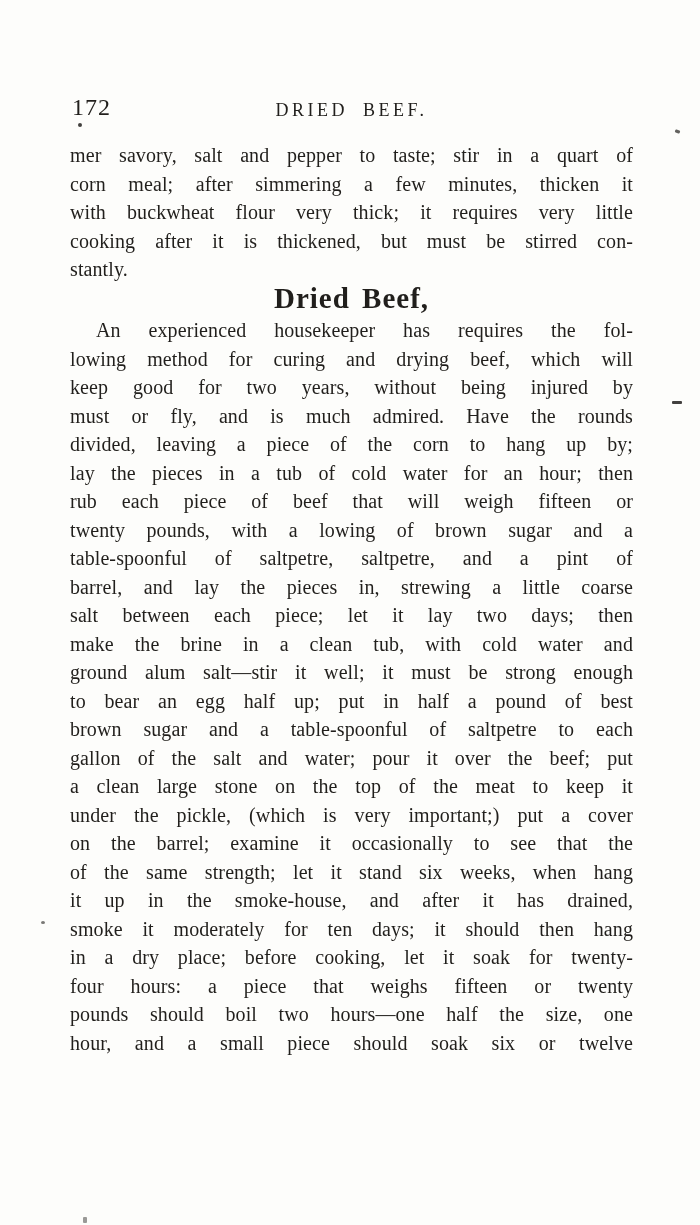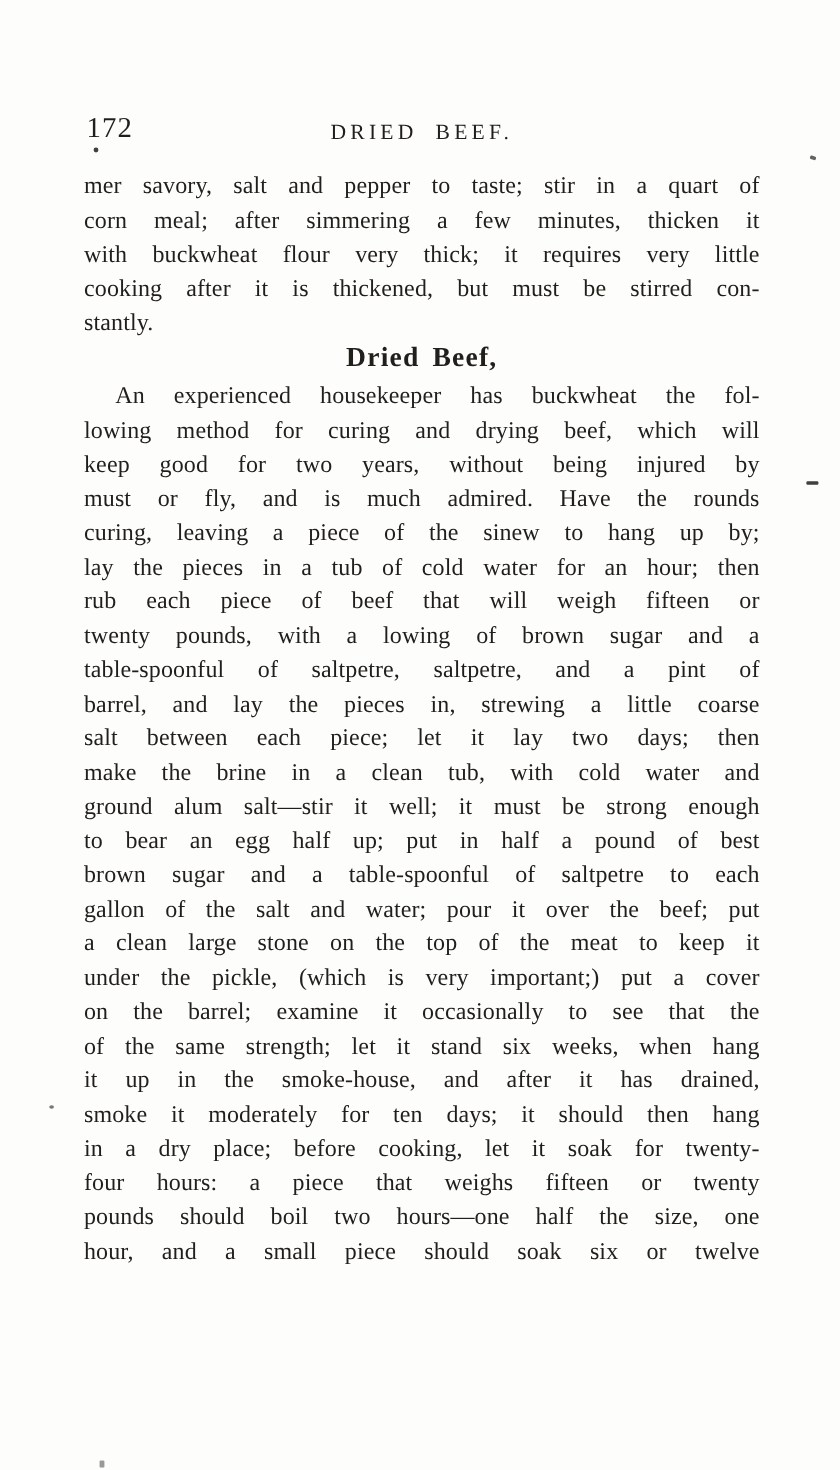--- a/index.html
+++ b/index.html
@@ -40,21 +40,21 @@
     -moz-text-align-last:justify;
     white-space:nowrap;
     letter-spacing:0.1px;
   }
   .line.unjust{text-align-last:left;-moz-text-align-last:left;}
   .line.indent{text-indent:26px;}
   .sechead{
     position:absolute;left:70px;top:283px;width:563px;
     margin:0;
     text-align:center;
-    font-size:23px;line-height:30px;
+    font-size:29px;line-height:30px;
     font-weight:bold;
     letter-spacing:1px;
     word-spacing:4px;
   }
   .speck{
     position:absolute;background:var(--ink);
     border-radius:50%;
   }
   .speck.s1{left:78px;top:123px;width:4px;height:4px;opacity:.85;}
   .speck.s2{left:675px;top:130px;width:5px;height:3px;opacity:.7;border-radius:1px;transform:rotate(20deg);}
@@ -75,25 +75,25 @@
       <div class="line">mer savory, salt and pepper to taste; stir in a quart of</div>
       <div class="line">corn meal; after simmering a few minutes, thicken it</div>
       <div class="line">with buckwheat flour very thick; it requires very little</div>
       <div class="line">cooking after it is thickened, but must be stirred con-</div>
       <div class="line unjust">stantly.</div>
     </section>
 
   <h2 class="sechead">Dried Beef,</h2>
 
   <section class="textblock para-2">
-      <div class="line indent">An experienced housekeeper has buckwheat the fol-</div>
+      <div class="line indent">An experienced housekeeper has requires the fol-</div>
       <div class="line">lowing method for curing and drying beef, which will</div>
       <div class="line">keep good for two years, without being injured by</div>
       <div class="line">must or fly, and is much admired.  Have the rounds</div>
-      <div class="line">curing, leaving a piece of the sinew to hang up by;</div>
+      <div class="line">divided, leaving a piece of the corn to hang up by;</div>
       <div class="line">lay the pieces in a tub of cold water for an hour; then</div>
       <div class="line">rub each piece of beef that will weigh fifteen or</div>
       <div class="line">twenty pounds, with a lowing of brown sugar and a</div>
       <div class="line">table-spoonful of saltpetre, saltpetre, and a pint of</div>
       <div class="line">barrel, and lay the pieces in, strewing a little coarse</div>
       <div class="line">salt between each piece; let it lay two days; then</div>
       <div class="line">make the brine in a clean tub, with cold water and</div>
       <div class="line">ground alum salt—stir it well; it must be strong enough</div>
       <div class="line">to bear an egg half up; put in half a pound of best</div>
       <div class="line">brown sugar and a table-spoonful of saltpetre to each</div>

